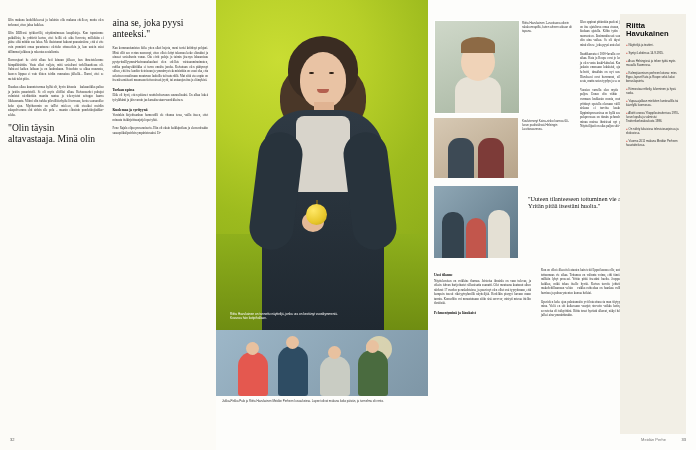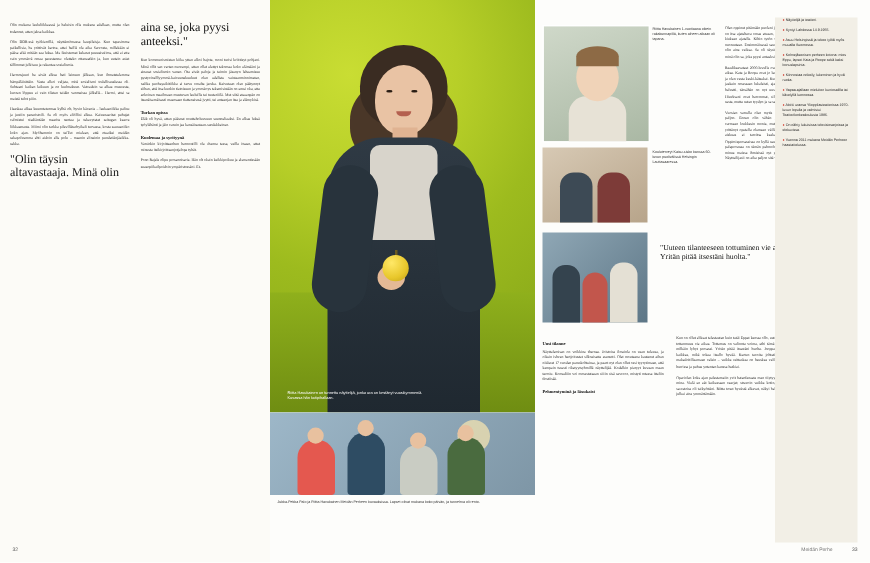--- a/index.html
+++ b/index.html
@@ -184,20 +184,21 @@
       <div class="sub-head">Pehmentyminä ja läxukaist</div>
       <p class="body-text">Kun on ollut elikeat telestauten kuin tetäi Eppat kanssa ollo, uutoet silloimnten tottanmuus vie aikaa. Tottamus on valinnta voima, ethi tämä varmaisti ciat milkäin lyhyt prosessi. Yritän pitää itsestäni huolta. Jooppan, liikun, uen kaikkea, mikä tokaa itsello hyvää. Kertun tavoite johtetiset ja jotella makedoitillaamaan velain – vaikka raitteskaa on hauskaa valilla teesa myös hurrissa ja puhua yntenten kanssa hetkiai.</p>
       <p class="body-text">Operiolen koke ajan palastamaiin yvit hateofaneeta man tiiytyy mmmhöhtuu-mina. Vielä en eät kaikessaan vaarjat; strevoin vaikka kotin, jos-ei tuusau secretoisa oli taikyöttäni. Riitta tosut hyvästä alkavat, näkyi helppoisa jotta ja julkei aina ymmärtämään.</p>
     </div>
 
     <div class="folio-mag">Meidän Perhe</div>
     <div class="folio-right">33</div>
   </div>
 
   <div class="sidebar">
+    <div class="sb-name">Riitta Havukainen</div>
     <div class="sb-body">
       <p><span class="bullet">●</span> <span>Näyttelijä ja teatteri.</span></p>
       <p><span class="bullet">●</span> <span>Syntyi Lahdessa 14.9.1955.</span></p>
       <p><span class="bullet">●</span> <span>Asuu Helsingissä ja tekee työtä myös muualla Suomessa.</span></p>
       <p><span class="bullet">●</span> <span>Kolmejäsenisen perheen kotona: mies Eppu, lapset Kata ja Roope sekä kaksi bonuslapsinta.</span></p>
       <p><span class="bullet">●</span> <span>Kiinnostaa retkeily, lukeminen ja hyvä ruoka.</span></p>
       <p><span class="bullet">●</span> <span>Vapaa-ajallaan mieluiten kuntosalilla tai kävelyllä luonnossa.</span></p>
       <p><span class="bullet">●</span> <span>Aloitti uransa Ylioppilasteatterissa 1970-luvun lopulla ja valmistui Teatterikorkeakoulusta 1986.</span></p>
       <p><span class="bullet">●</span> <span>On nähty lukuisissa televisiosarjoissa ja elokuvissa.</span></p>
       <p><span class="bullet">●</span> <span>Vuonna 2011 mukana Meidän Perheen haastattelussa.</span></p>

